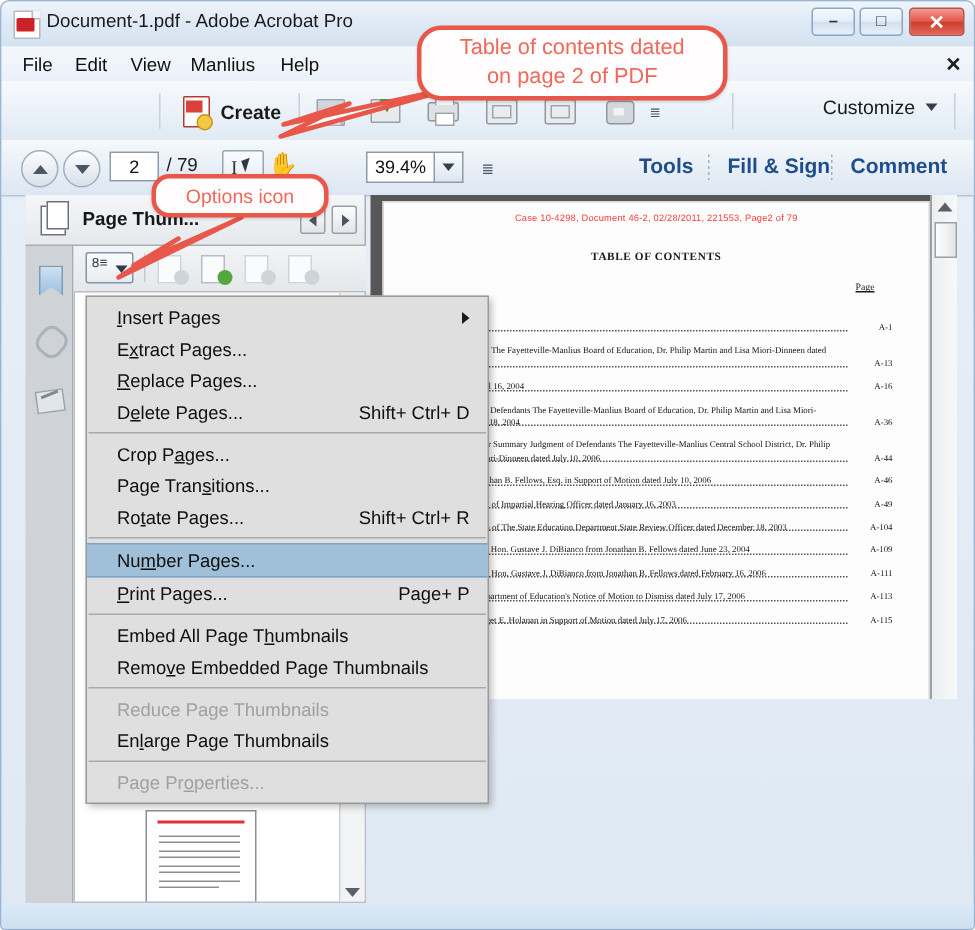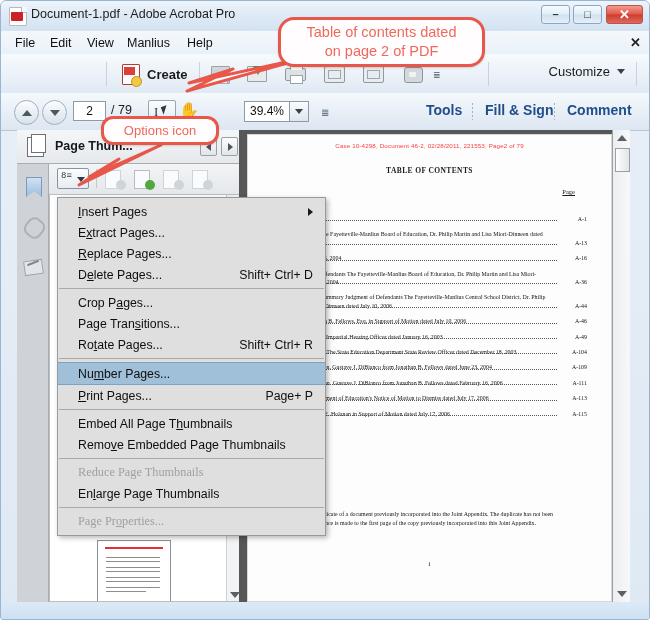--- a/index.html
+++ b/index.html
@@ -444,22 +444,22 @@
   }
   #thumb-scroll-down {
     position: absolute; left: 3px; bottom: 3px;
     width: 0; height: 0;
     border-left: 5px solid transparent; border-right: 5px solid transparent;
     border-top: 6px solid #5a6068;
   }
 
   
   #doc-view {
-    position: absolute; left: 238px; top: 129px;
-    width: 391px; height: 472px;
+    position: absolute; left: 246px; top: 129px;
+    width: 391px; height: 336px;
     background: #575757;
     overflow: hidden;
   }
   #doc-page {
     position: absolute; left: 8px; top: 4px;
     width: 363px; height: 466px;
     background: #fdfdfd;
     border: 1px solid #d7d7d7;
     overflow: hidden;
   }
@@ -552,21 +552,21 @@
     z-index: 40;
   }
   .mi {
     position: relative;
     height: 21px;
     display: flex; align-items: center;
     font-size: 12.3px; color: #0f0f0f;
     padding-left: 20px; padding-right: 8px;
     white-space: nowrap;
   }
-  .mi.disabled { color: #a0a0a0; font-family: Liberation Serif, serif; }
+  .mi.disabled { color: #a0a0a0; }
   .mi.selected {
     background: #9fc0d8;
     border-top: 1px solid #7ba4c4;
     border-bottom: 1px solid #7ba4c4;
   }
   .mi .sc {
     position: absolute; right: 12px;
     font-size: 12.3px; color: #0f0f0f;
   }
   .mi .submenu-arrow {

